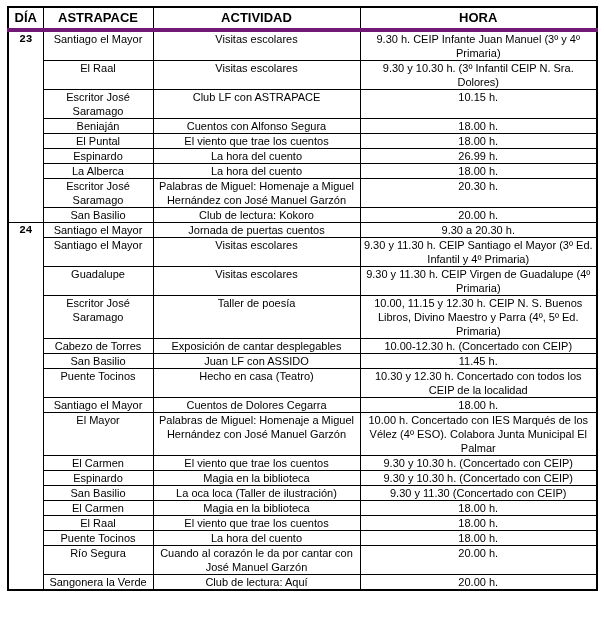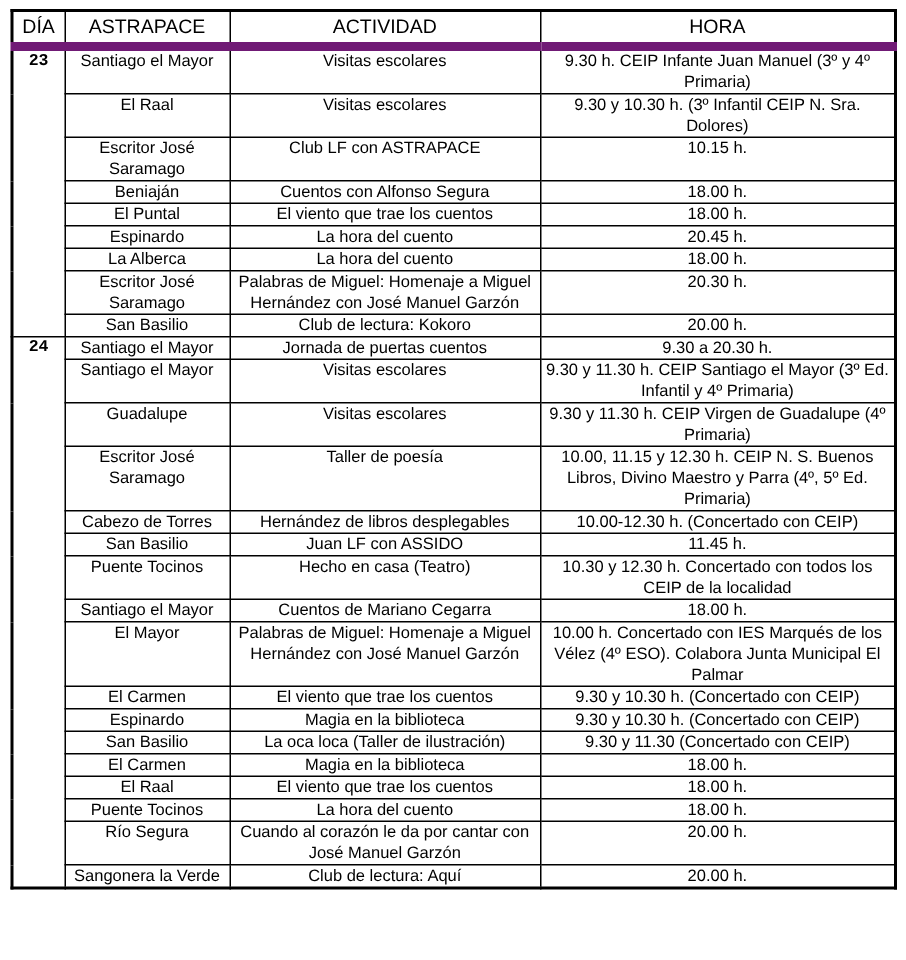--- a/index.html
+++ b/index.html
@@ -27,23 +27,23 @@
     vertical-align: top;
     padding: 0 3px;
     font-size: 11px;
     line-height: 14px;
     overflow: hidden;
     word-wrap: break-word;
   }
   th {
     font-size: 13px;
     line-height: 18px;
-    font-weight: normal;
+    font-weight: bold;
     padding: 1px 2px;
-    border-bottom: 6px solid #701a75;
+    border-bottom: 4px solid #701a75;
   }
   td.day-cell {
     font-weight: bold;
     font-family: Liberation Mono, monospace;
   }
   .it {
   }
 </style>
 </head>
 <body>
@@ -87,21 +87,21 @@
           <td><span>18.00 h.</span></td>
         </tr>
         <tr>
           <td><span>El Puntal</span></td>
           <td><span class="it">El viento que trae los cuentos</span></td>
           <td><span>18.00 h.</span></td>
         </tr>
         <tr>
           <td><span>Espinardo</span></td>
           <td><span>La hora del cuento</span></td>
-          <td><span>20.45 h.</span></td>
+          <td><span>26.99 h.</span></td>
         </tr>
         <tr>
           <td><span>La Alberca</span></td>
           <td><span>La hora del cuento</span></td>
           <td><span>18.00 h.</span></td>
         </tr>
         <tr>
           <td><span class="it">Escritor José Saramago</span></td>
           <td><span class="it">Palabras de Miguel: Homenaje a Miguel Hernández</span><span> con José Manuel Garzón</span></td>
           <td><span>20.30 h.</span></td>
@@ -127,36 +127,36 @@
           <td><span>Visitas escolares</span></td>
           <td><span>9.30 y 11.30 h. CEIP Virgen de Guadalupe (4º Primaria)</span></td>
         </tr>
         <tr>
           <td><span class="it">Escritor José Saramago</span></td>
           <td><span>Taller de poesía</span></td>
           <td><span>10.00, 11.15 y 12.30 h. CEIP N. S. Buenos Libros, Divino Maestro y Parra (4º, 5º Ed. Primaria)</span></td>
         </tr>
         <tr>
           <td><span>Cabezo de Torres</span></td>
-          <td><span>Hernández de libros desplegables</span></td>
+          <td><span>Exposición de cantar desplegables</span></td>
           <td><span>10.00-12.30 h. (Concertado con CEIP)</span></td>
         </tr>
         <tr>
           <td><span class="it">San Basilio</span></td>
           <td><span>Juan LF con ASSIDO</span></td>
           <td><span>11.45 h.</span></td>
         </tr>
         <tr>
           <td><span>Puente Tocinos</span></td>
           <td><span class="it">Hecho en casa</span><span> (Teatro)</span></td>
           <td><span>10.30 y 12.30 h. Concertado con todos los CEIP de la localidad</span></td>
         </tr>
         <tr>
           <td><span class="it">Santiago el Mayor</span></td>
-          <td><span>Cuentos de Mariano Cegarra</span></td>
+          <td><span>Cuentos de Dolores Cegarra</span></td>
           <td><span>18.00 h.</span></td>
         </tr>
         <tr>
           <td><span>El Mayor</span></td>
           <td><span class="it">Palabras de Miguel: Homenaje a Miguel Hernández</span><span> con José Manuel Garzón</span></td>
           <td><span>10.00 h. Concertado con IES Marqués de los Vélez (4º ESO). Colabora Junta Municipal El Palmar</span></td>
         </tr>
         <tr>
           <td><span class="it">El Carmen</span></td>
           <td><span class="it">El viento que trae los cuentos</span></td>

